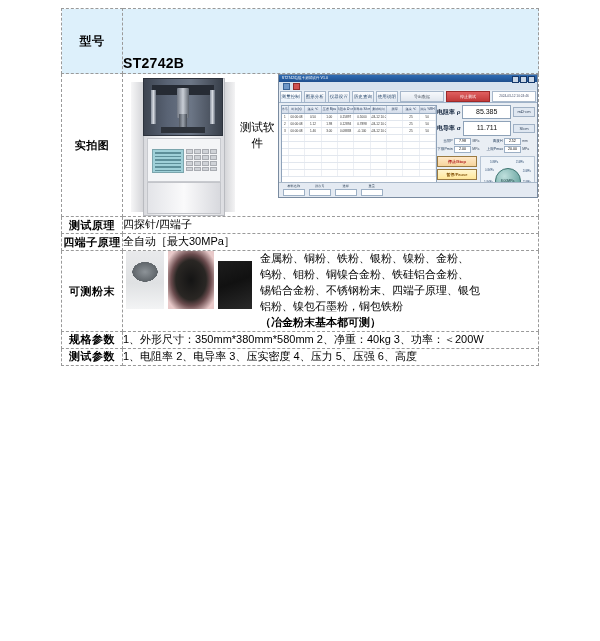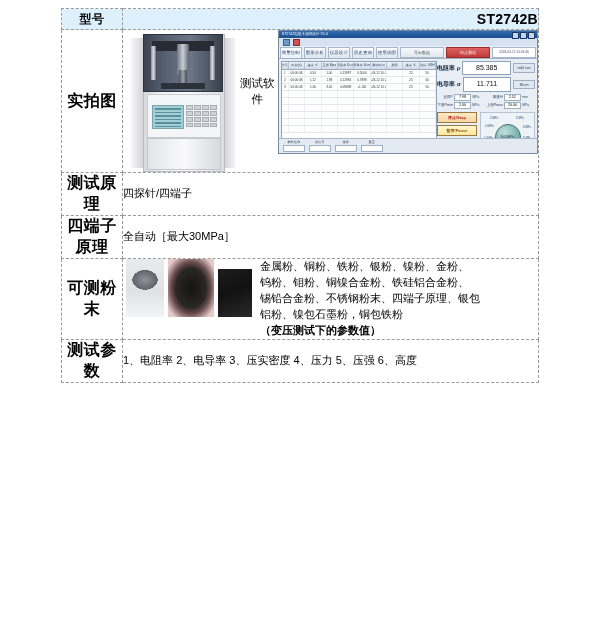--- a/index.html
+++ b/index.html
@@ -31,38 +31,39 @@
   }
   table.spec td {
     border: 1px dashed #9a9a9a;
     padding: 0;
     vertical-align: middle;
   }
   td.label {
     width: 60px;
     text-align: center;
     font-weight: bold;
-    font-size: 16px;
+    font-size: 11px;
     letter-spacing: 0.5px;
     color: #000;
     padding: 2px 1px;
   }
   td.value {
     padding: 3px 4px 3px 4px;
     font-size: 11px;
     line-height: 1.45;
   }
   
   tr.head td { background: #ddf0fb; }
   tr.head td.label { font-size: 12px; }
   .model-name {
-    text-align: right;
+    text-align: left;
     font-weight: bold;
     font-size: 14px;
     letter-spacing: 0.3px;
+    margin-top: 44px;
   }
   
   .photo-cell { padding: 2px 2px 4px 2px; }
   .photo-wrap {
     display: flex;
     align-items: flex-start;
     justify-content: flex-start;
   }
   .machine-box {
     width: 112px;
@@ -614,27 +615,31 @@
             <div class="pw pw1">
                 <div class="pw1-in"></div>
               </div>
             <div class="pw pw2"></div>
             <div class="pw pw3"></div>
             <div class="powder-text">
               <div>金属粉、铜粉、铁粉、银粉、镍粉、金粉、</div>
               <div>钨粉、钼粉、铜镍合金粉、铁硅铝合金粉、</div>
               <div>锡铅合金粉、不锈钢粉末、四端子原理、银包</div>
               <div>铝粉、镍包石墨粉，铜包铁粉</div>
-              <div class="strong">（变压测试下的参数值）</div>
+              <div class="strong">（冶金粉末基本都可测）</div>
             </div>
           </div>
         </td>
       </tr>
 
 
+      <tr>
+        <td class="label">规格参数</td>
+        <td class="value nowrap">1、外形尺寸：350mm*380mm*580mm    2、净重：40kg      3、功率：＜200W</td>
+      </tr>
 
       <tr>
         <td class="label">测试参数</td>
         <td class="value nowrap">1、电阻率    2、电导率    3、压实密度    4、压力    5、压强    6、高度</td>
       </tr>
 
     </tbody>
   </table>
 </div>
 

